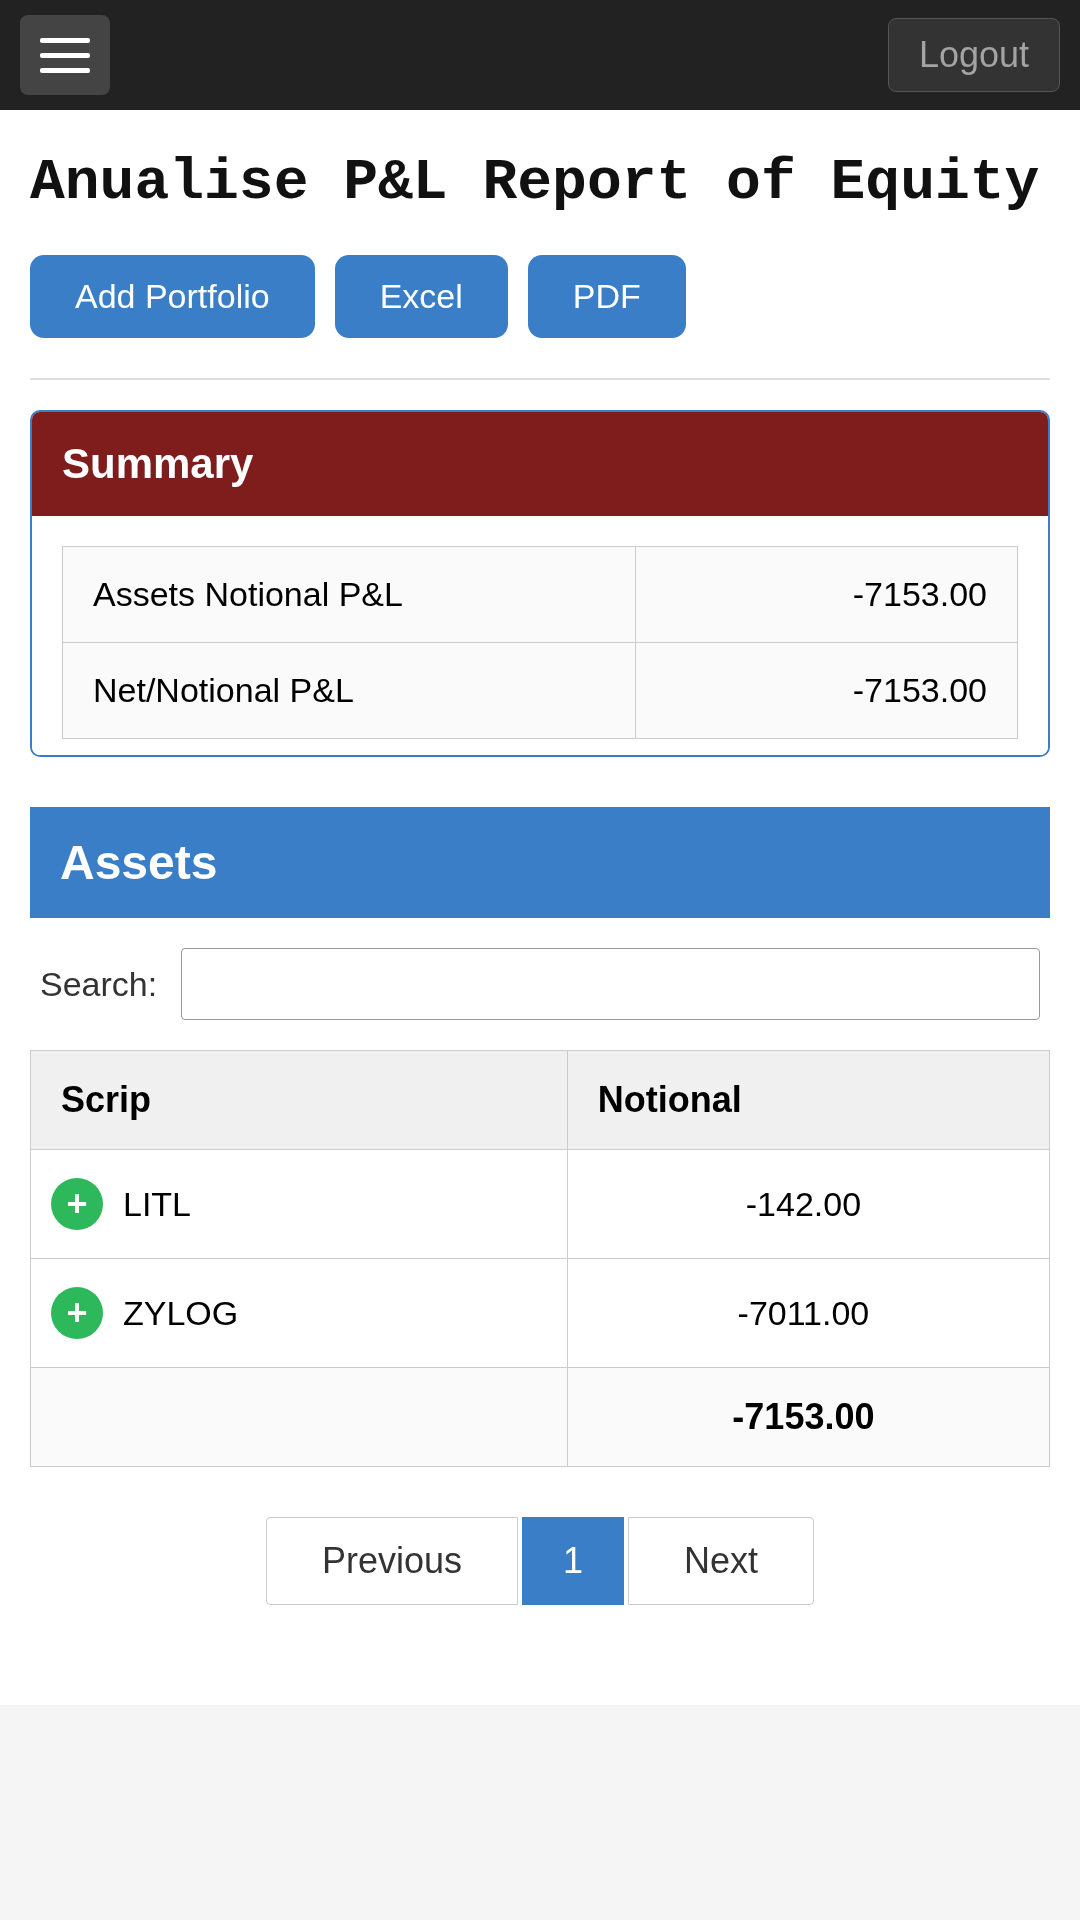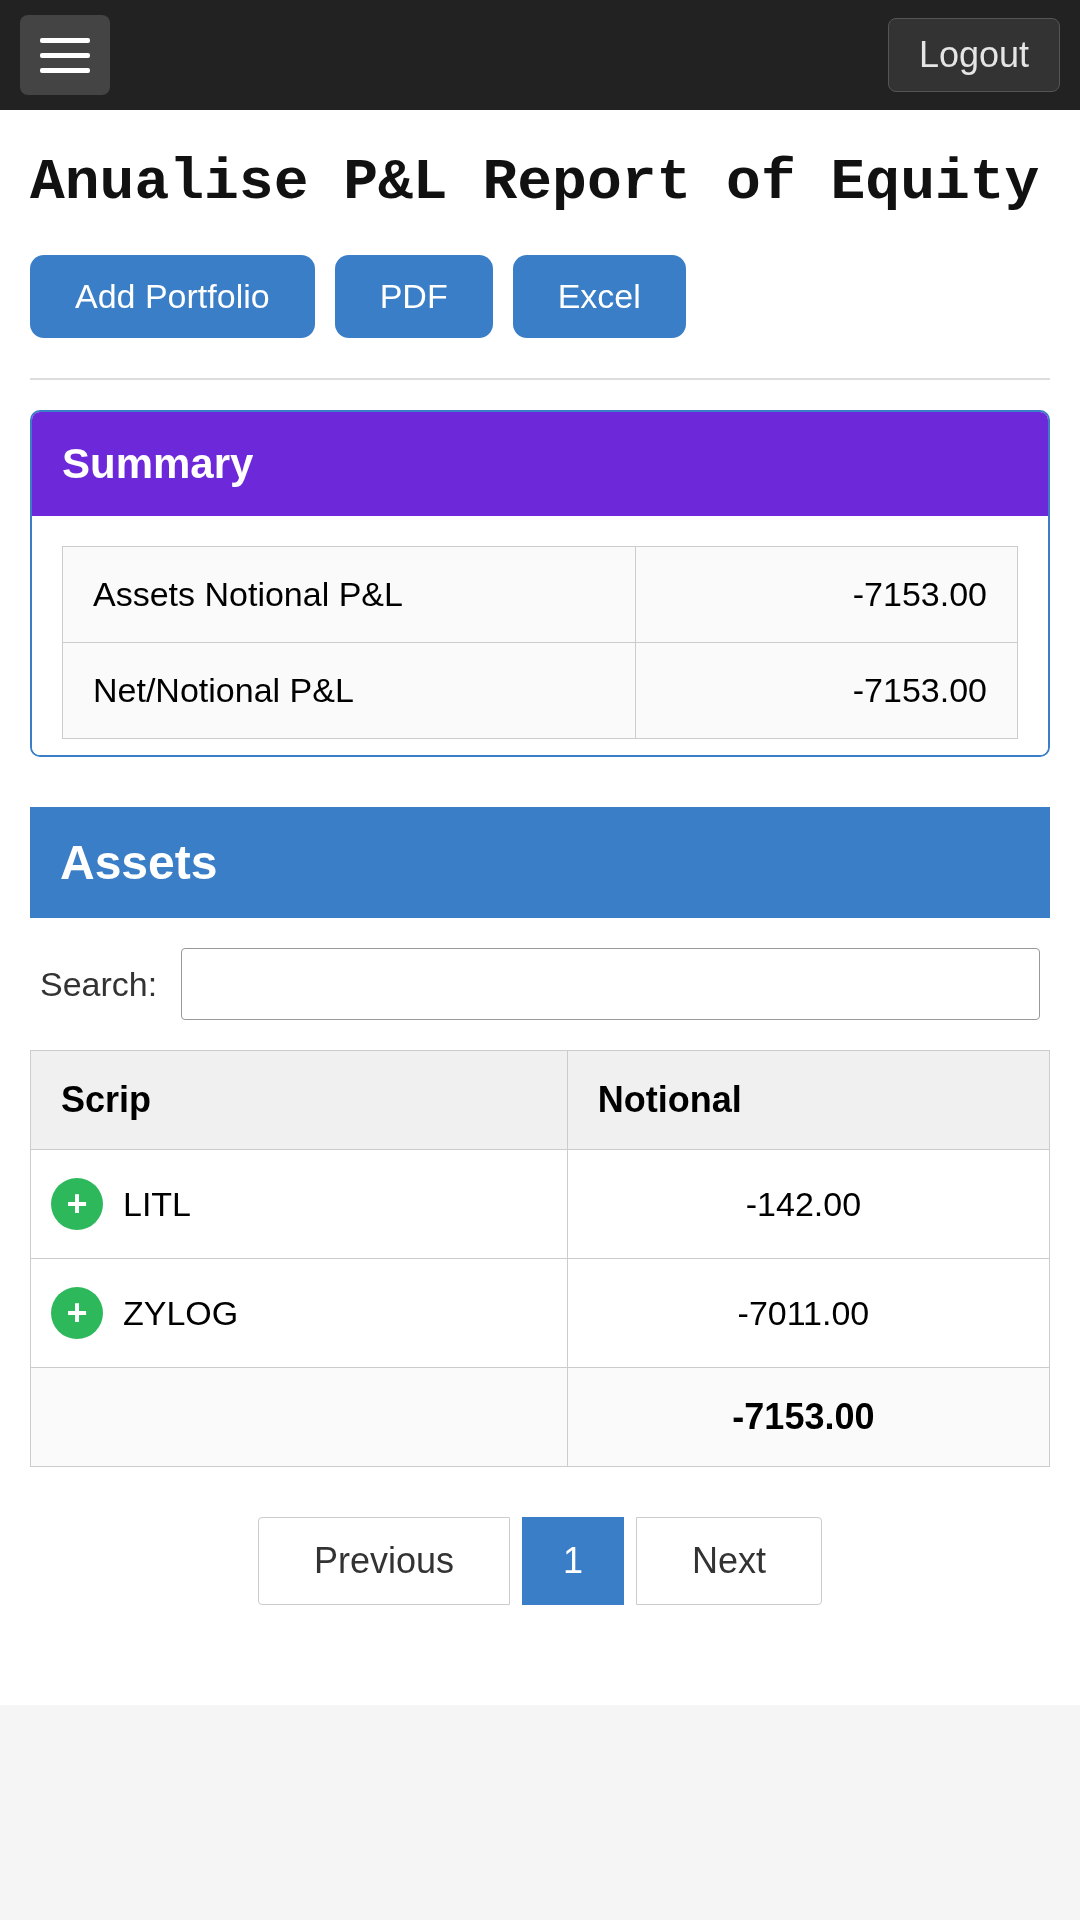--- a/index.html
+++ b/index.html
@@ -41,21 +41,21 @@
       width: 50px;
       height: 5px;
       background: white;
       border-radius: 2px;
     }
 
     .logout-btn {
       background: #333;
       border: 1px solid #555;
       border-radius: 8px;
-      color: #e5e5e5;
+      color: #a3a3a3;
       font-size: 36px;
       padding: 15px 30px;
       cursor: pointer;
     }
 
     
     .page-content {
       padding: 40px 30px;
       background: white;
     }
@@ -93,21 +93,21 @@
 
     
     .section-card {
       border: 2px solid #3a7ec7;
       border-radius: 10px;
       margin-bottom: 50px;
       overflow: hidden;
     }
 
     .section-header {
-      background: #6d28d9;
+      background: #7f1d1d;
       padding: 28px 30px;
     }
 
     .section-header-title {
       color: white;
       font-size: 42px;
       font-weight: bold;
     }
 
     .section-body {
@@ -230,21 +230,21 @@
       font-weight: bold;
       font-size: 36px;
       background: #fafafa;
     }
 
     
     .pagination {
       display: flex;
       justify-content: center;
       align-items: center;
-      gap: 12px;
+      gap: 4px;
       margin: 40px 0 60px 0;
     }
 
     .pagination-btn {
       border: 1px solid #ccc;
       background: white;
       color: #333;
       font-size: 36px;
       padding: 22px 55px;
       cursor: pointer;
@@ -279,22 +279,22 @@
   </button>
   <button class="logout-btn">Logout</button>
 </header>
 
 <div class="page-content">
 
   <h1 class="page-title">Anualise P&amp;L Report of Equity</h1>
 
   <div class="action-buttons">
     <button class="action-btn">Add Portfolio</button>
+    <button class="action-btn">Excel</button>
     <button class="action-btn">PDF</button>
-    <button class="action-btn">Excel</button>
   </div>
 
   <hr class="divider">
 
   <div class="section-card">
     <div class="section-header">
       <span class="section-header-title">Summary</span>
     </div>
     <div class="section-body">
       <table class="summary-table">

